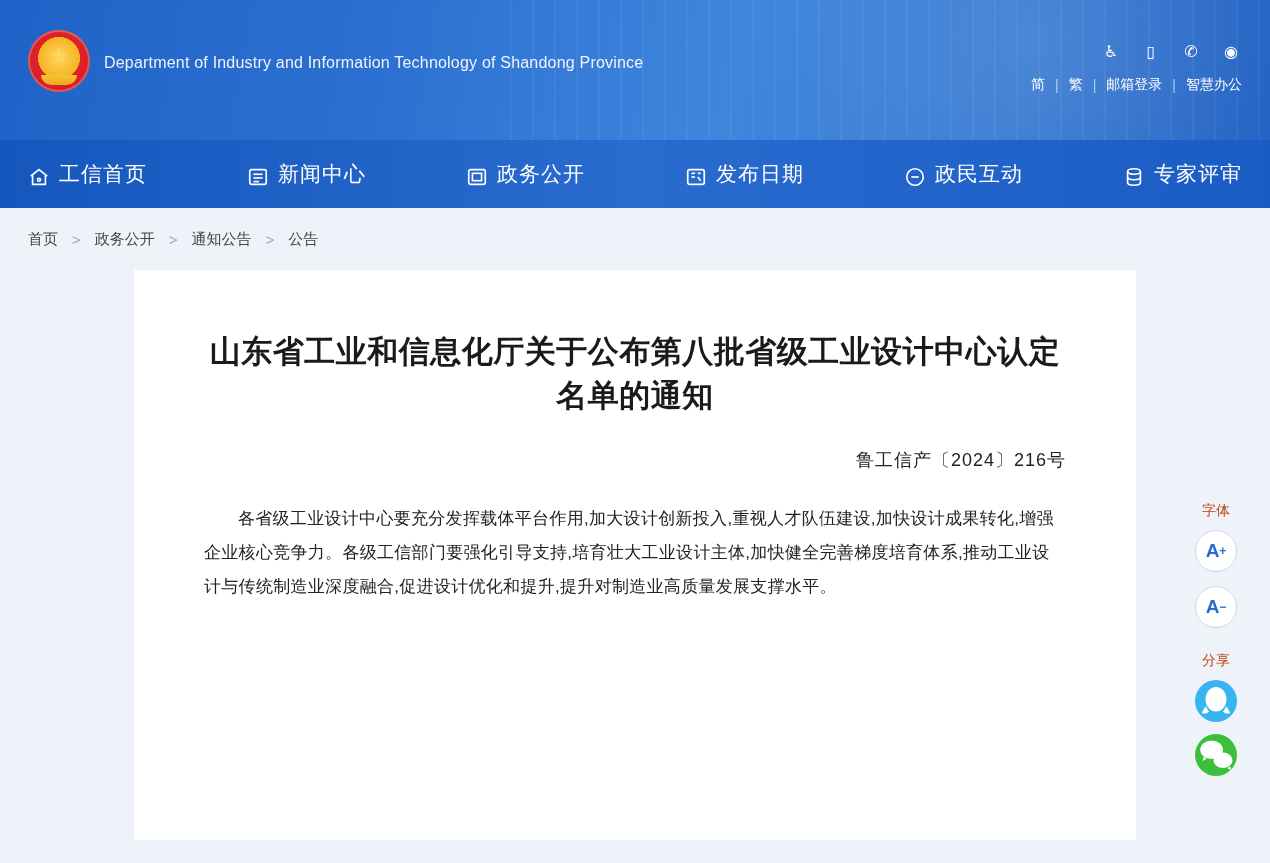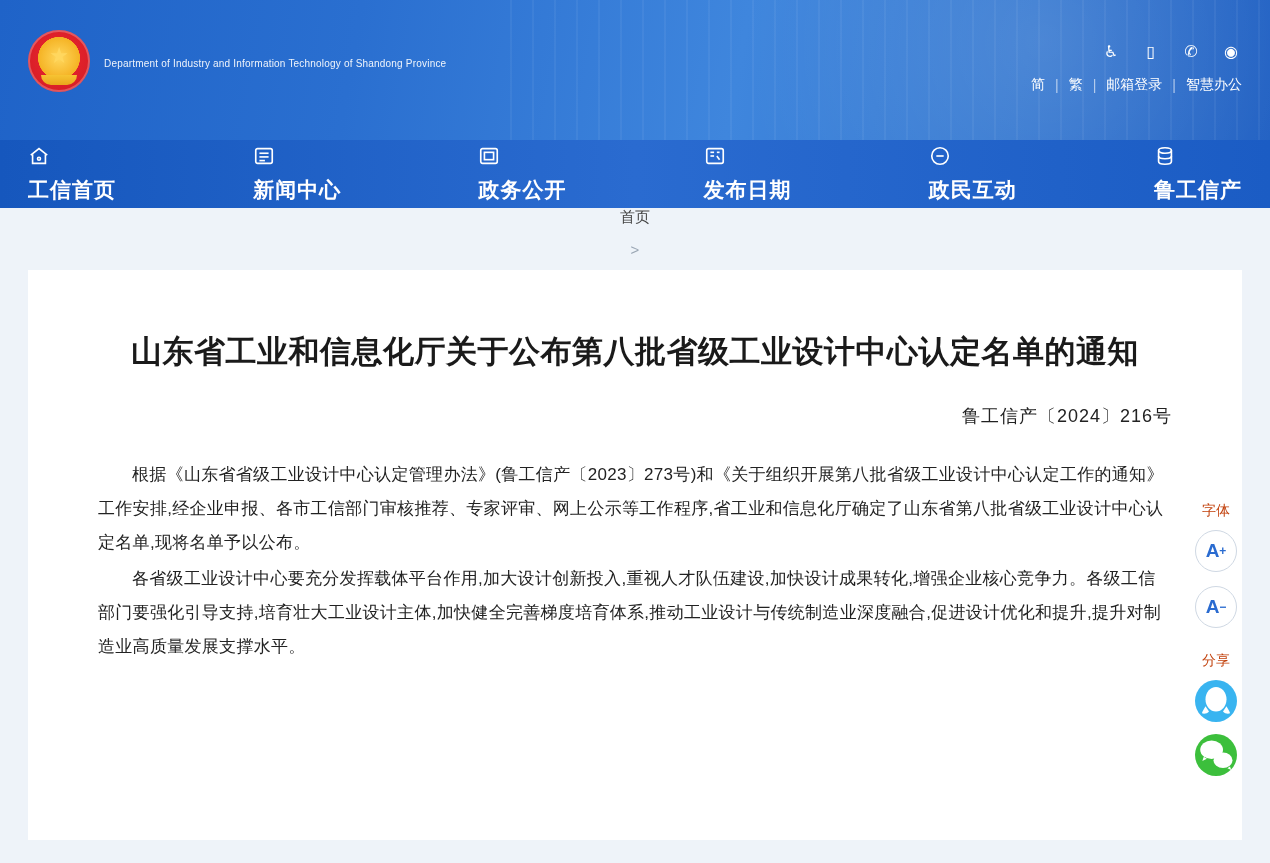--- a/index.html
+++ b/index.html
@@ -74,21 +74,21 @@
   }
   .site-title-cn {
     font-size: 33px;
     font-weight: bold;
     letter-spacing: 2px;
     line-height: 1.15;
     text-shadow: 0 1px 2px rgba(0,0,0,0.18);
     white-space: nowrap;
   }
   .site-title-en {
-    font-size: 10px;
+    font-size: 16px;
     letter-spacing: 0.2px;
     opacity: 0.92;
     margin-top: 4px;
     white-space: nowrap;
   }
   .search-box {
     position: absolute;
     left: 521px;
     top: 52px;
     width: 352px;
@@ -148,56 +148,54 @@
     height: 68px;
     background: linear-gradient(90deg, #1657bd 0%, #2a6bd0 50%, #1b5cc4 100%);
     display: flex;
     align-items: center;
     justify-content: space-between;
     padding: 0 28px;
     box-sizing: border-box;
   }
   .nav-item {
     display: flex;
-    align-items: flex-start;
+    align-items: flex-end;
     gap: 9px;
     color: #fff;
     font-size: 21px;
-    font-weight: bold;
+    font-weight: normal;
     letter-spacing: 1px;
     cursor: pointer;
     white-space: nowrap;
-    flex-direction: column;
   }
   .nav-item .nav-ic {
     width: 22px; height: 22px;
     display: flex; align-items: center; justify-content: center;
   }
   
   .crumb {
     height: 62px;
     display: flex;
     align-items: center;
     padding: 0 28px;
     font-size: 15px;
     color: #444;
     gap: 14px;
     background: #eef3f9;
-    flex-direction: column;
   }
   .crumb a { color: #444; text-decoration: none; cursor: pointer; }
   .crumb .arrow { color: #9aa6b4; }
   
   .page-wrap {
     position: relative;
     padding: 0 28px;
   }
   .article {
     background: #fff;
-    width: 1214px;
+    width: 1002px;
     min-height: 570px;
     box-sizing: border-box;
     padding: 48px 70px 30px 70px;
     margin: 0 auto;
   }
   .art-title {
     font-size: 31px;
     font-weight: bold;
     color: #1a1a1a;
     text-align: center;
@@ -358,21 +356,21 @@
     <span>政民互动</span>
   </div>
   <div class="nav-item">
     <span class="nav-ic">
       <svg viewBox="0 0 24 24" fill="none" stroke="#ffffff" stroke-width="1.8">
           <ellipse cx="12" cy="6" rx="7" ry="3"></ellipse>
           <path d="M5 6v12c0 1.7 3.1 3 7 3s7-1.3 7-3V6"></path>
           <path d="M5 12c0 1.7 3.1 3 7 3s7-1.3 7-3"></path>
         </svg>
     </span>
-    <span>鲁工信产</span>
+    <span>专家评审</span>
   </div>
 </div>
 
 <div class="crumb">
   <a>首页</a>
   <span class="arrow">&gt;</span>
   <a>政务公开</a>
   <span class="arrow">&gt;</span>
   <a>通知公告</a>
   <span class="arrow">&gt;</span>
@@ -380,21 +378,20 @@
 </div>
 
 <div class="page-wrap">
   <div class="article">
     <h1 class="art-title">山东省工业和信息化厅关于公布第八批省级工业设计中心认定名单的通知</h1>
 
 
     <div class="doc-no">鲁工信产〔2024〕216号</div>
 
     <div class="body-text">
-      <p class="indent">根据《山东省省级工业设计中心认定管理办法》(鲁工信产〔2023〕273号)和《关于组织开展第八批省级工业设计中心认定工作的通知》工作安排,经企业申报、各市工信部门审核推荐、专家评审、网上公示等工作程序,省工业和信息化厅确定了山东省第八批省级工业设计中心认定名单,现将名单予以公布。</p>
       <p class="indent">各省级工业设计中心要充分发挥载体平台作用,加大设计创新投入,重视人才队伍建设,加快设计成果转化,增强企业核心竞争力。各级工信部门要强化引导支持,培育壮大工业设计主体,加快健全完善梯度培育体系,推动工业设计与传统制造业深度融合,促进设计优化和提升,提升对制造业高质量发展支撑水平。</p>
     </div>
   </div>
 
   <div class="side-tools">
     <div class="side-label">字体</div>
     <div class="side-btn">
       <span>A</span>
         <sup>+</sup>
     </div>

